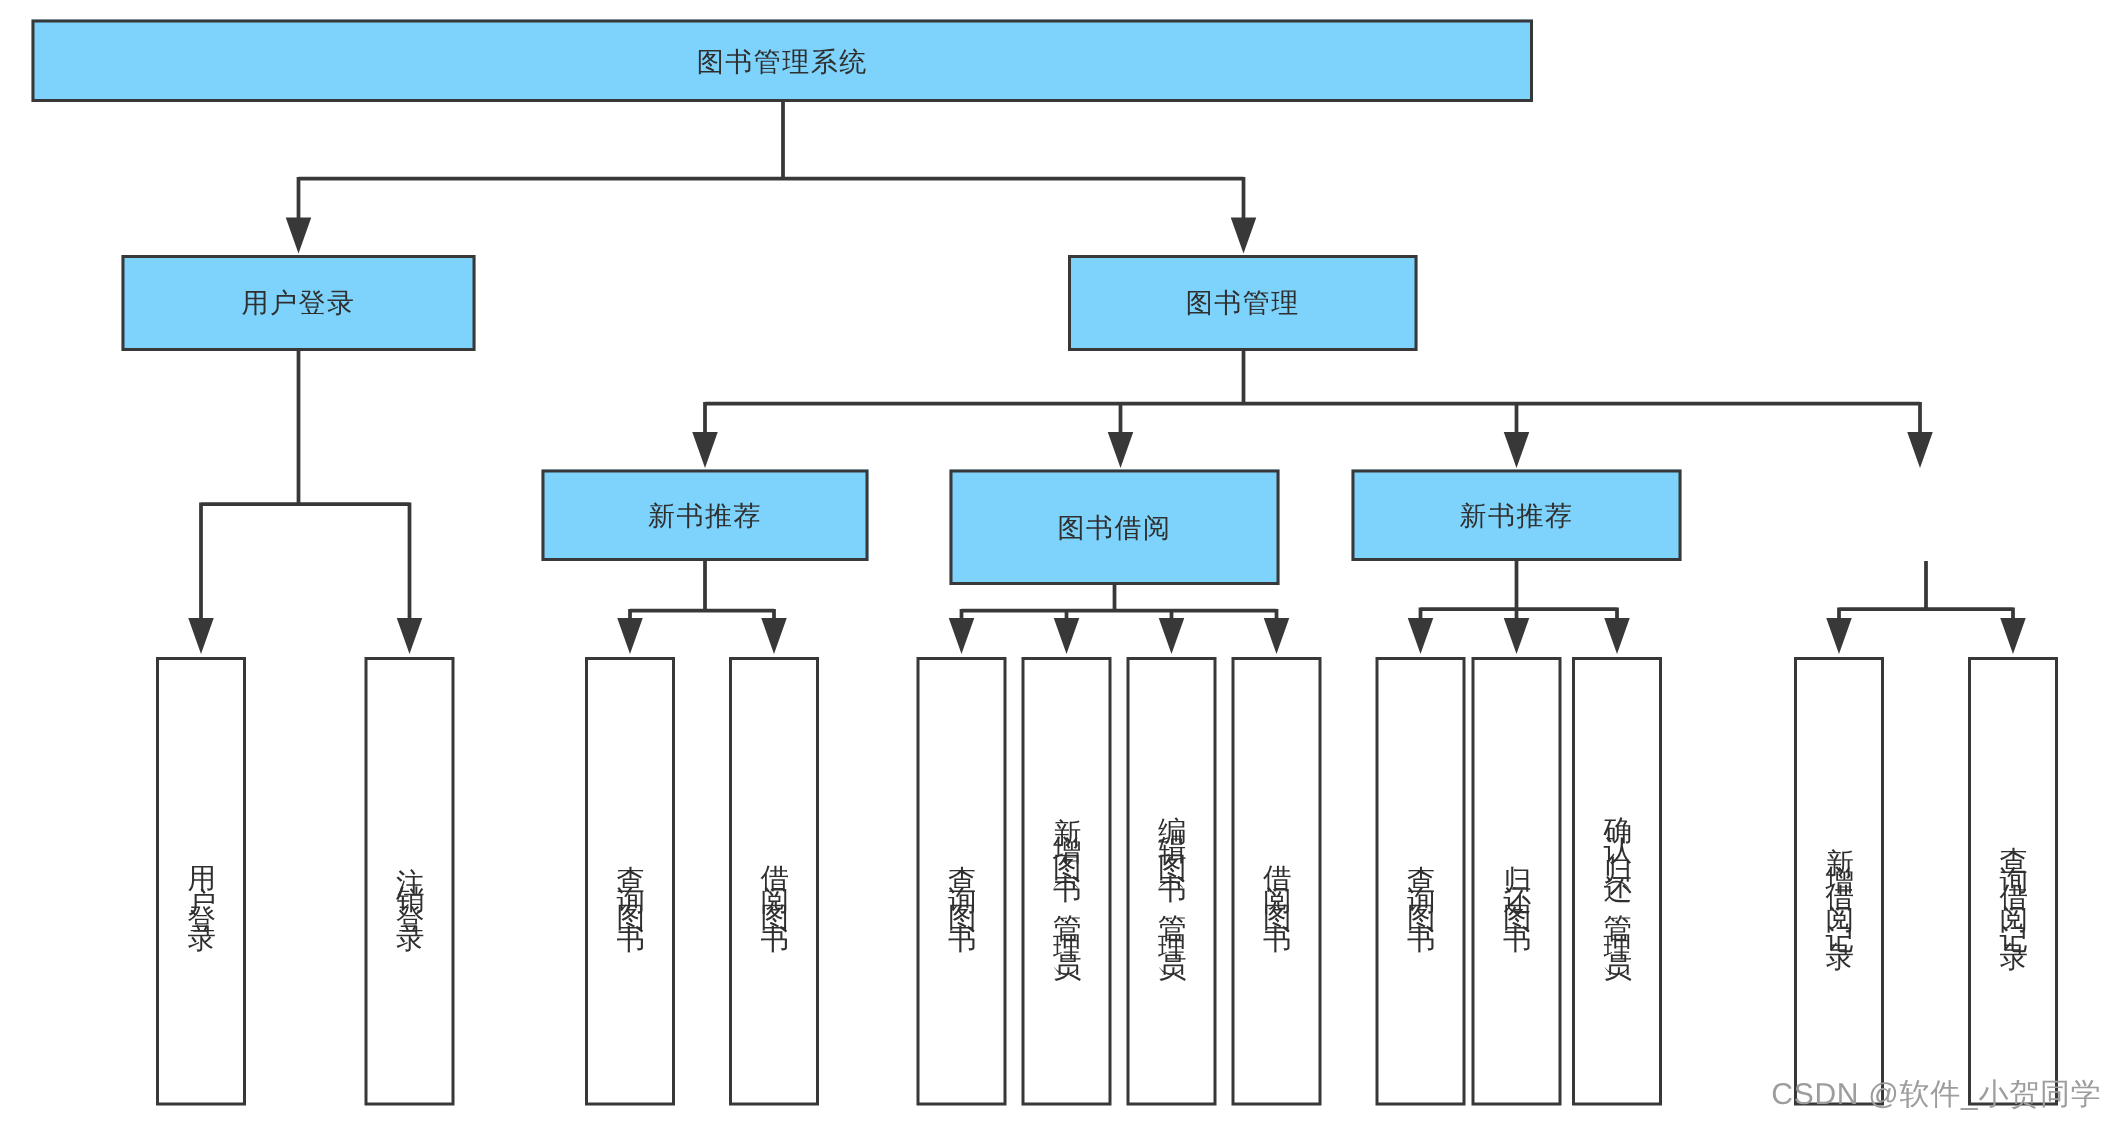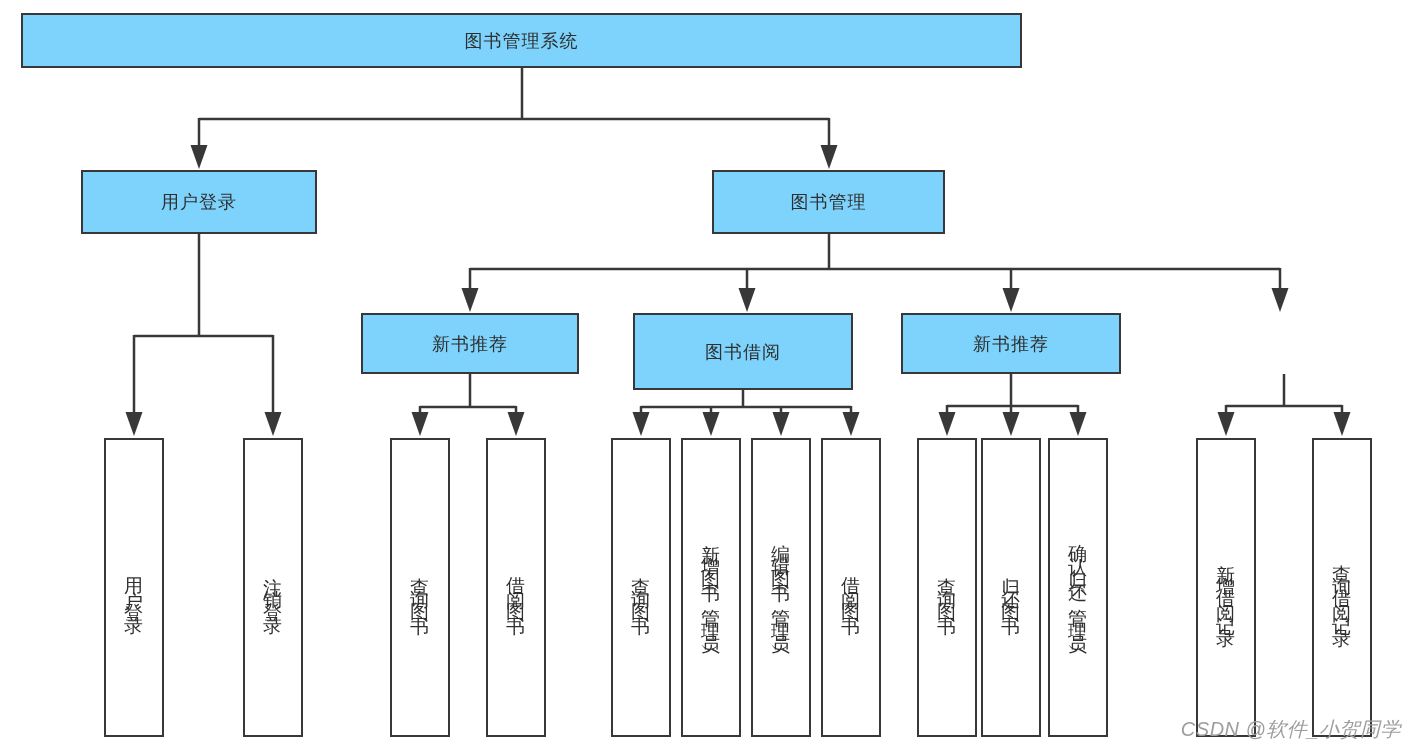--- a/index.html
+++ b/index.html
@@ -49,21 +49,20 @@
     color:var(--text);
   }
   .watermark{
     position:absolute;
     right:4px;top:716px;
     font-size:20px;
     letter-spacing:0.5px;
     color:var(--watermark);
     z-index:5;
     white-space:nowrap;
-    font-style:italic;
   }
 </style>
 </head>
 <body>
 
 <div class="stage">
 
   <svg class="connectors" viewBox="0 0 1405 747" xmlns="http://www.w3.org/2000/svg">
     <path fill="none" stroke="currentColor" stroke-width="2.5" d="
       M522 68 V119

